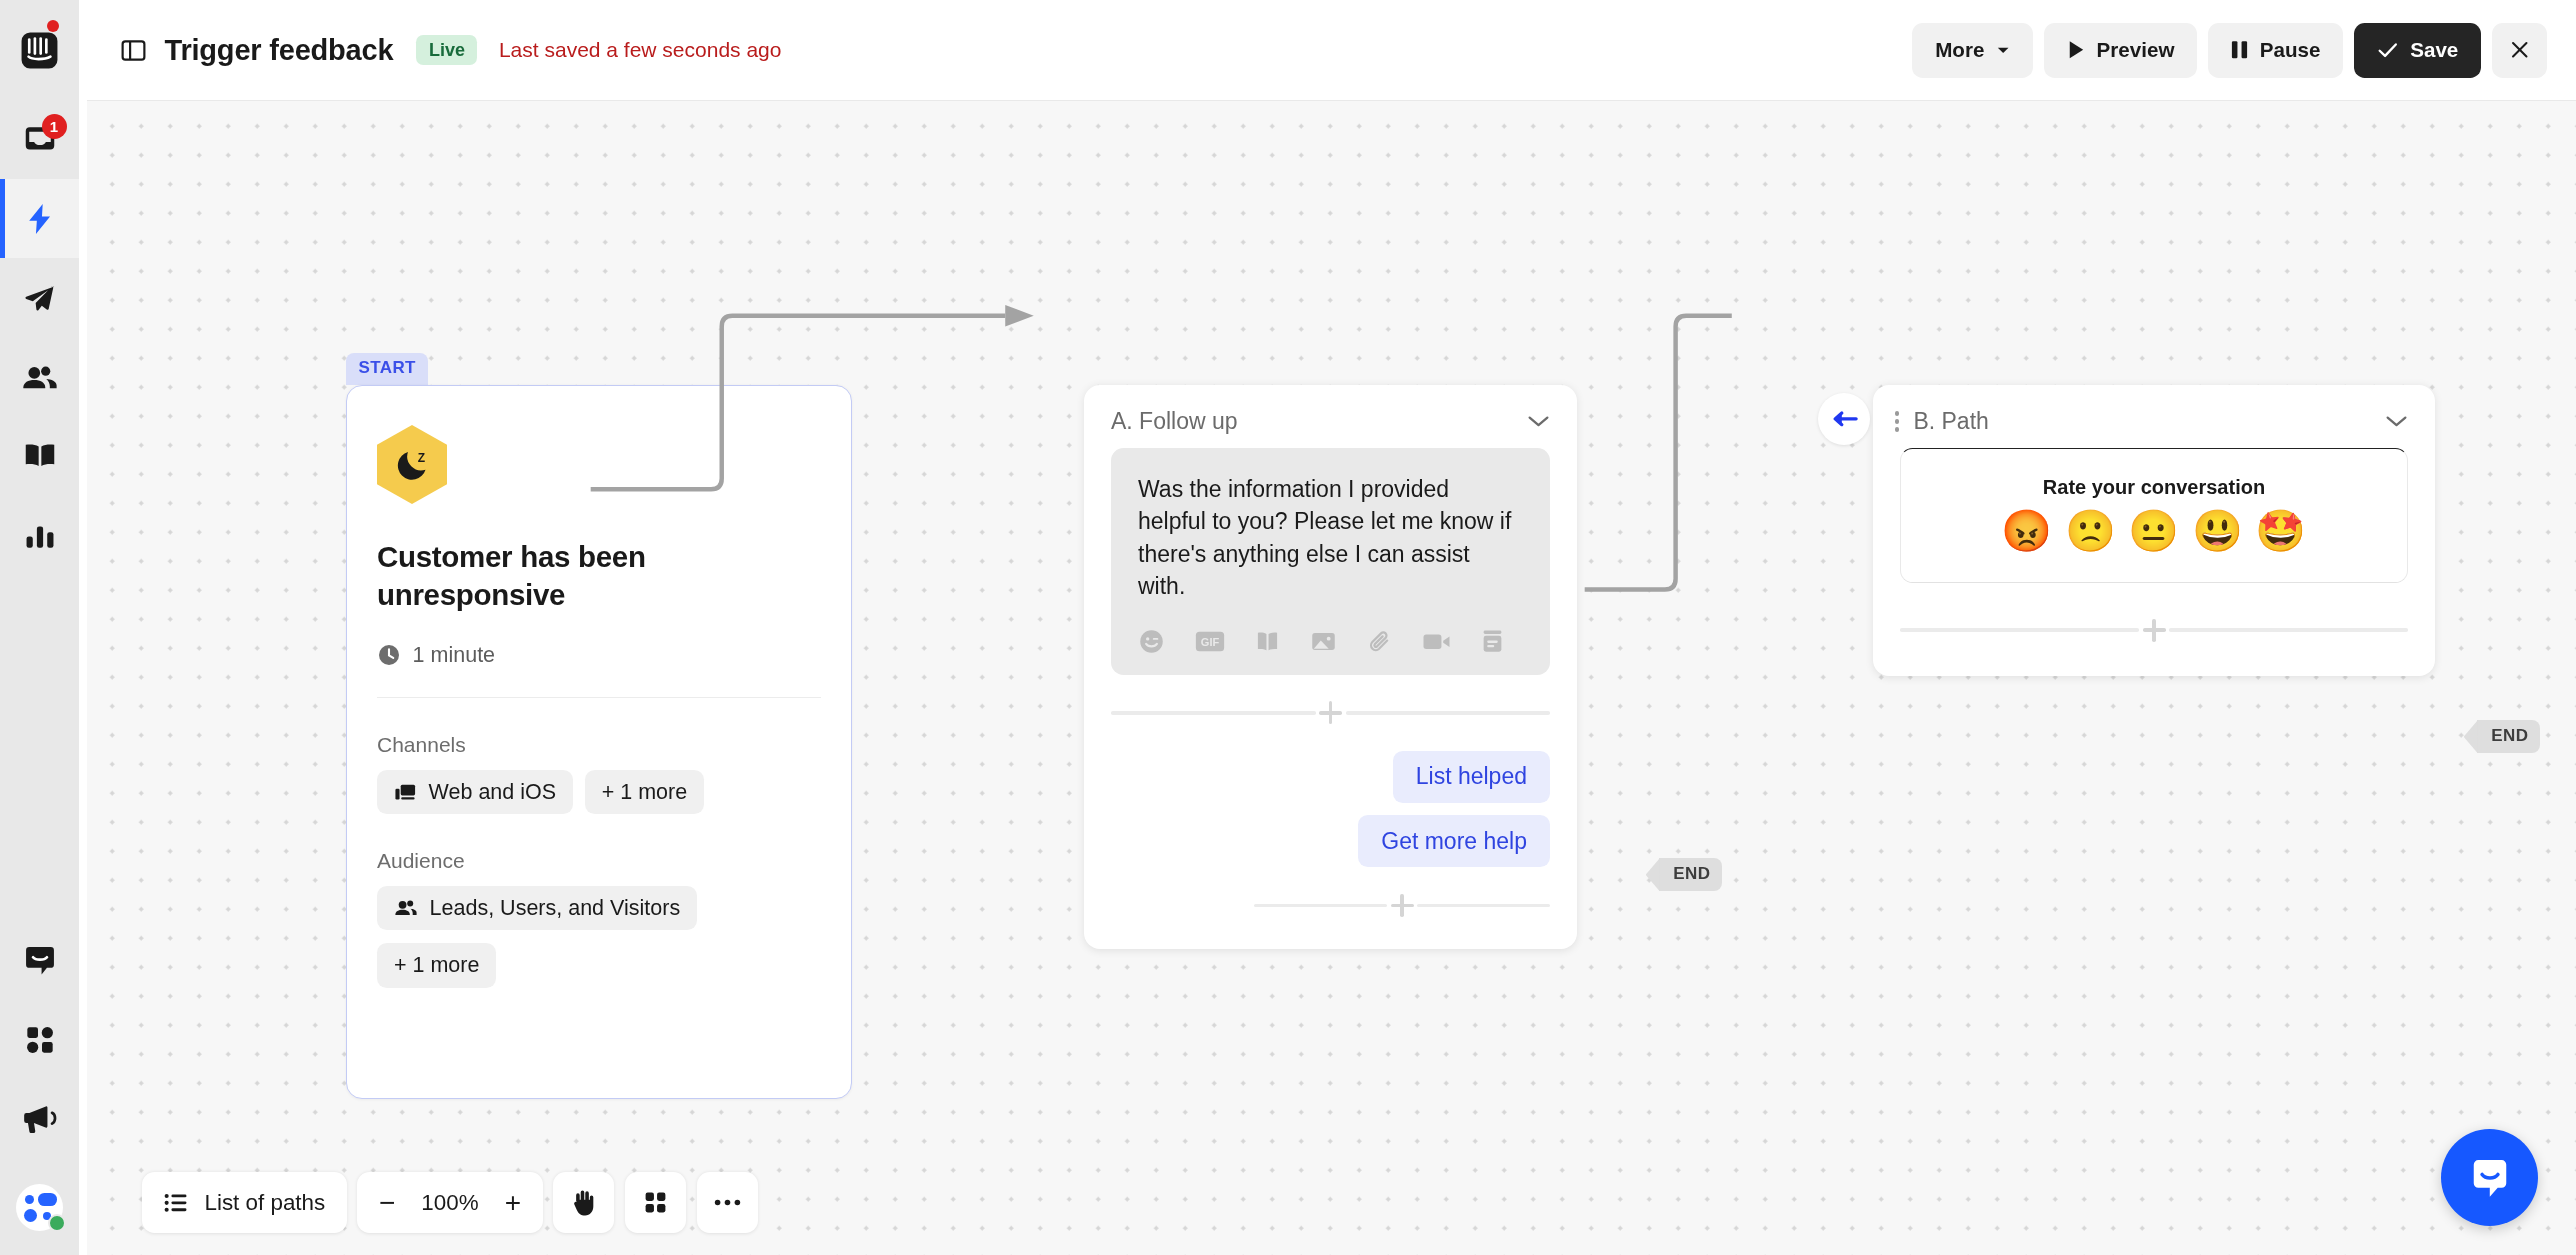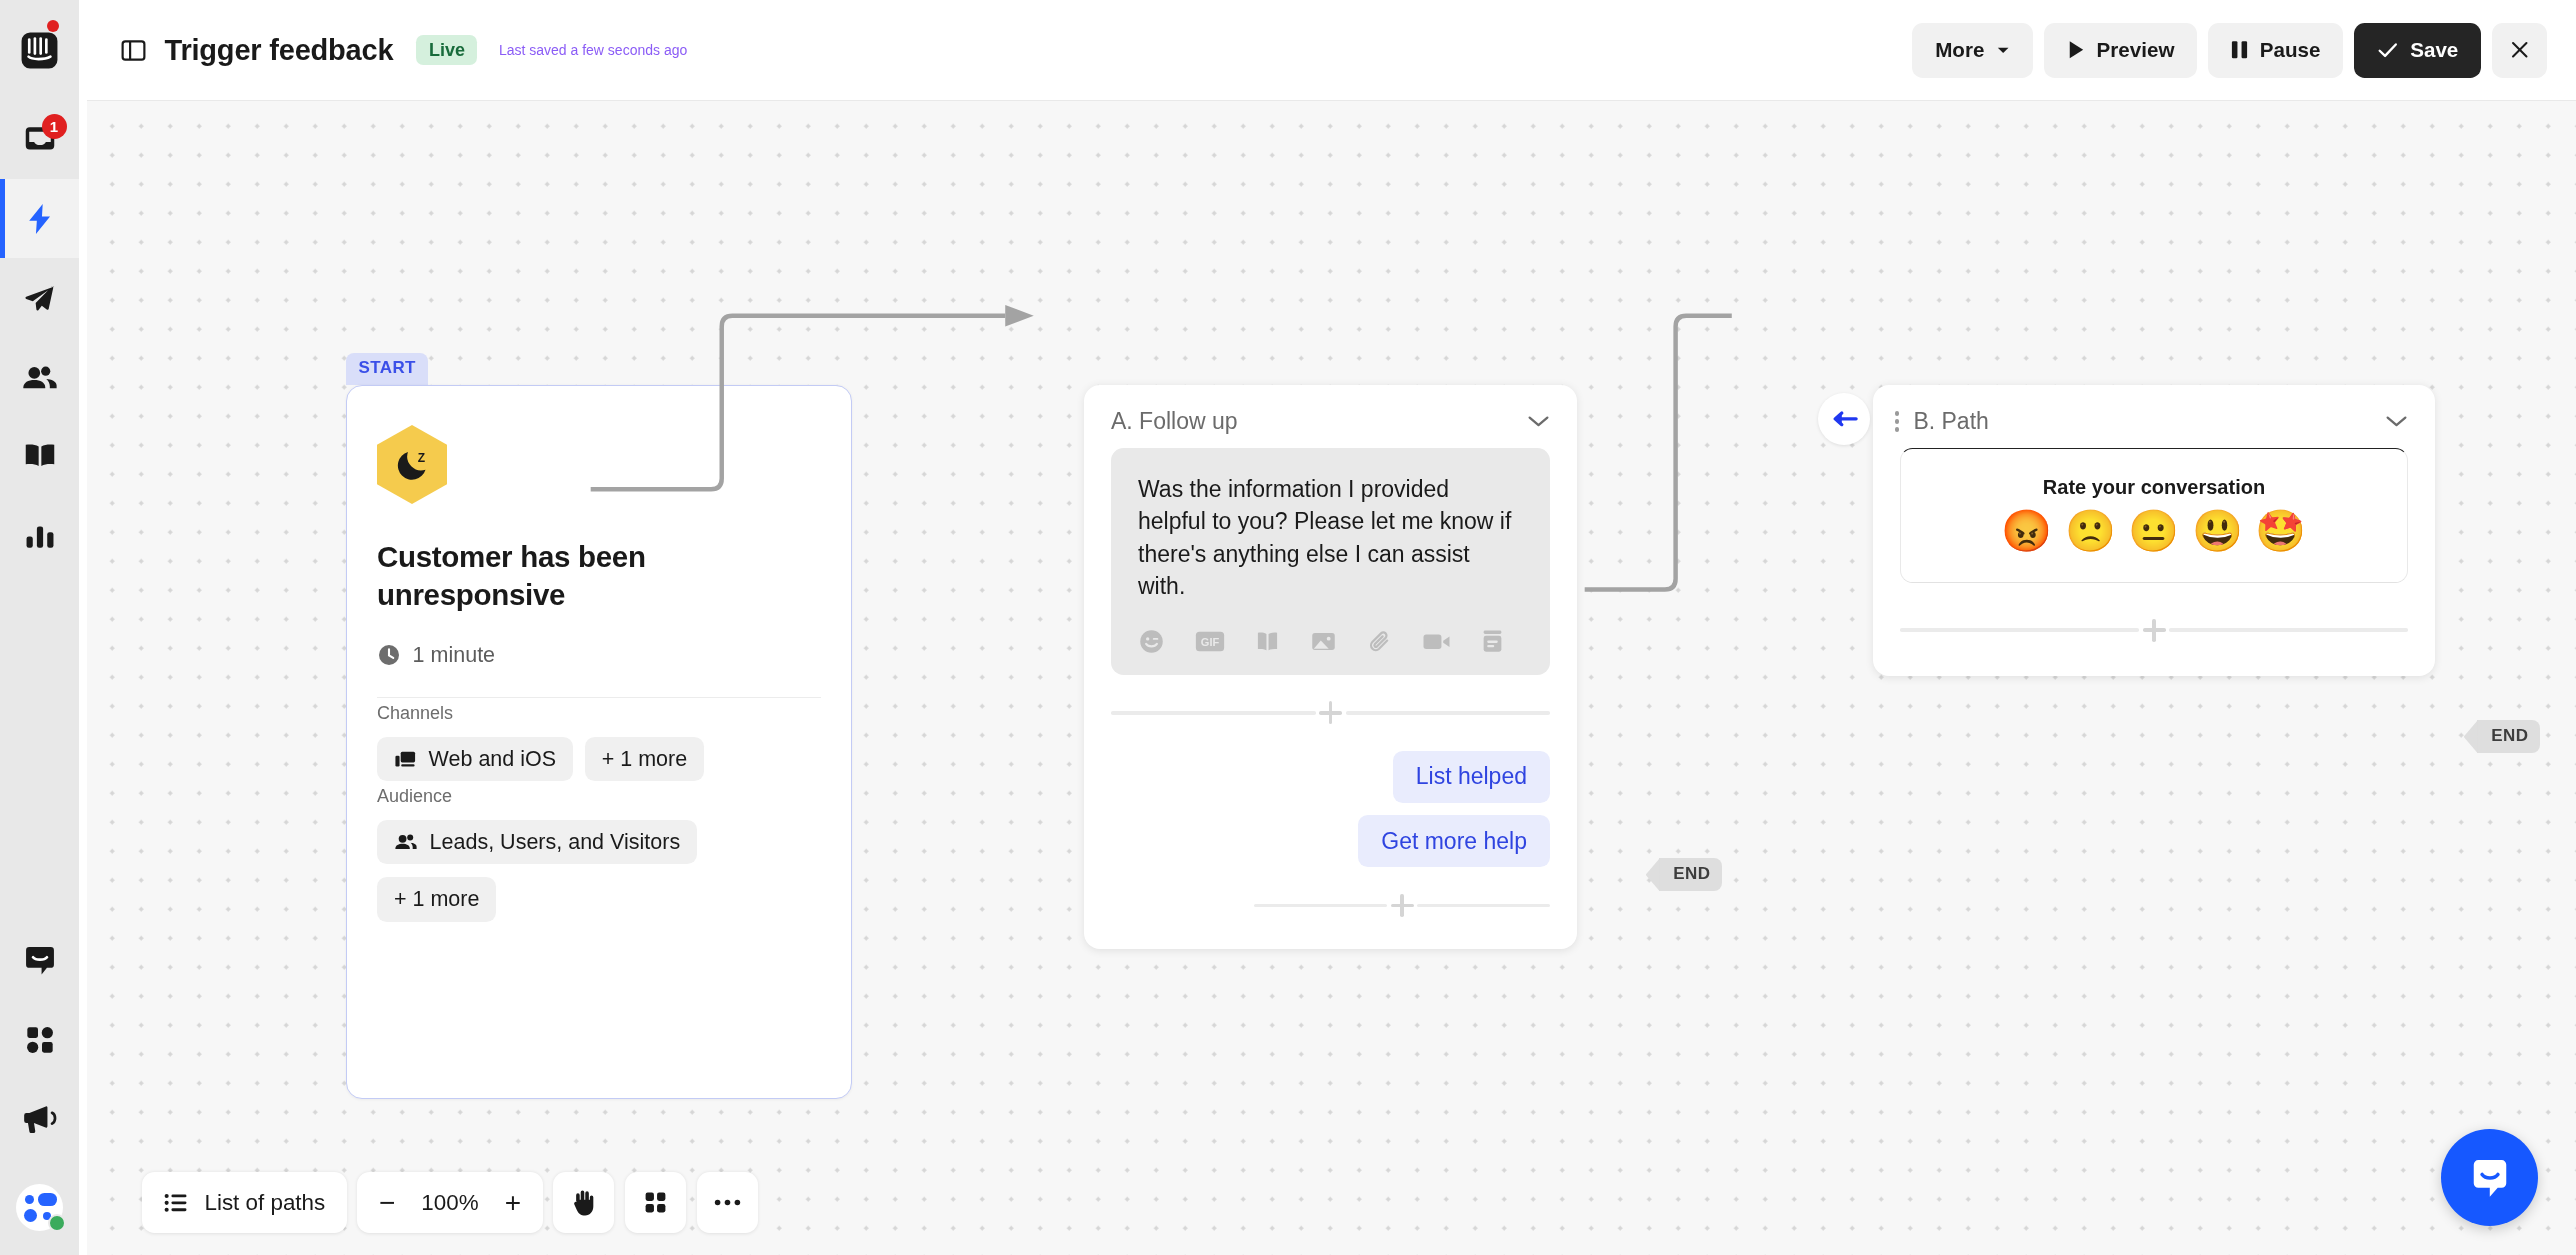--- a/index.html
+++ b/index.html
@@ -59,21 +59,21 @@
     height: 101px; background: #fff; border-bottom: 0.9px solid #e9e9e9;
     display: flex; align-items: center; padding: 0 29px 0 27px; flex: 0 0 101px;
     position: relative; z-index: 20;
   }
   .panel-toggle { width: 38px; height: 38px; display:flex; align-items:center; justify-content:center; cursor:pointer; }
   .page-title { font-size: 29px; font-weight: bold; color: #1a1a1a; margin-left: 12.5px; letter-spacing: -0.2px; }
   .live-badge {
     margin-left: 23px; background: #d5f0dd; color: #186b3b;
     font-size: 18px; font-weight: bold; padding: 4.5px 12.5px; border-radius: 7.2px;
   }
-  .saved-text { margin-left: 21.5px; font-size: 14px; color: #8b5cf6; }
+  .saved-text { margin-left: 21.5px; font-size: 21px; color: #b91c1c; }
   .topbar-right { margin-left: auto; display: flex; align-items: center; gap: 10.7px; }
   .btn {
     height: 55px; border-radius: 10.7px; background: #f1f1f1; color: #1a1a1a;
     font-size: 20.6px; font-weight: bold; display: flex; align-items: center;
     gap: 11.6px; padding: 0 23px; cursor: pointer; border: none; white-space: nowrap;
   }
   .btn.dark { background: #252525; color: #fff; }
   .btn.icon-only { width: 55px; padding: 0; justify-content: center; }
 
   
@@ -101,21 +101,21 @@
     width: 70px; height: 79px; background: #f5cb4d; margin-top: 9px;
     clip-path: polygon(50% 0%, 100% 25%, 100% 75%, 50% 100%, 0% 75%, 0% 25%);
     display: flex; align-items: center; justify-content: center;
   }
   .trigger-title {
     margin-top: 34px; font-size: 29.5px; font-weight: bold; color: #1a1a1a;
     line-height: 1.28; letter-spacing: -0.3px;
   }
   .trigger-meta { margin-top: 29px; display: flex; align-items: center; gap: 11.6px; font-size: 21.5px; color: #5c5c5c; }
   .hr { height: 1.8px; background: #ececec; margin: 29px 0 0; }
-  .field-label { margin-top: 5px; font-size: 18px; color: #6d6d6d; }
+  .field-label { margin-top: 35px; font-size: 21px; color: #6d6d6d; }
   .chip-row { display: flex; flex-wrap: wrap; gap: 11.6px; margin-top: 12.5px; }
   .chip {
     background: #f0f0f0; border-radius: 9.8px; padding: 9.8px 17px;
     font-size: 21.5px; color: #1a1a1a; display: flex; align-items: center; gap: 11.6px;
     cursor: pointer; white-space: nowrap;
   }
 
   
   .flow-card {
     position: absolute; background: #fff; border-radius: 16px;

